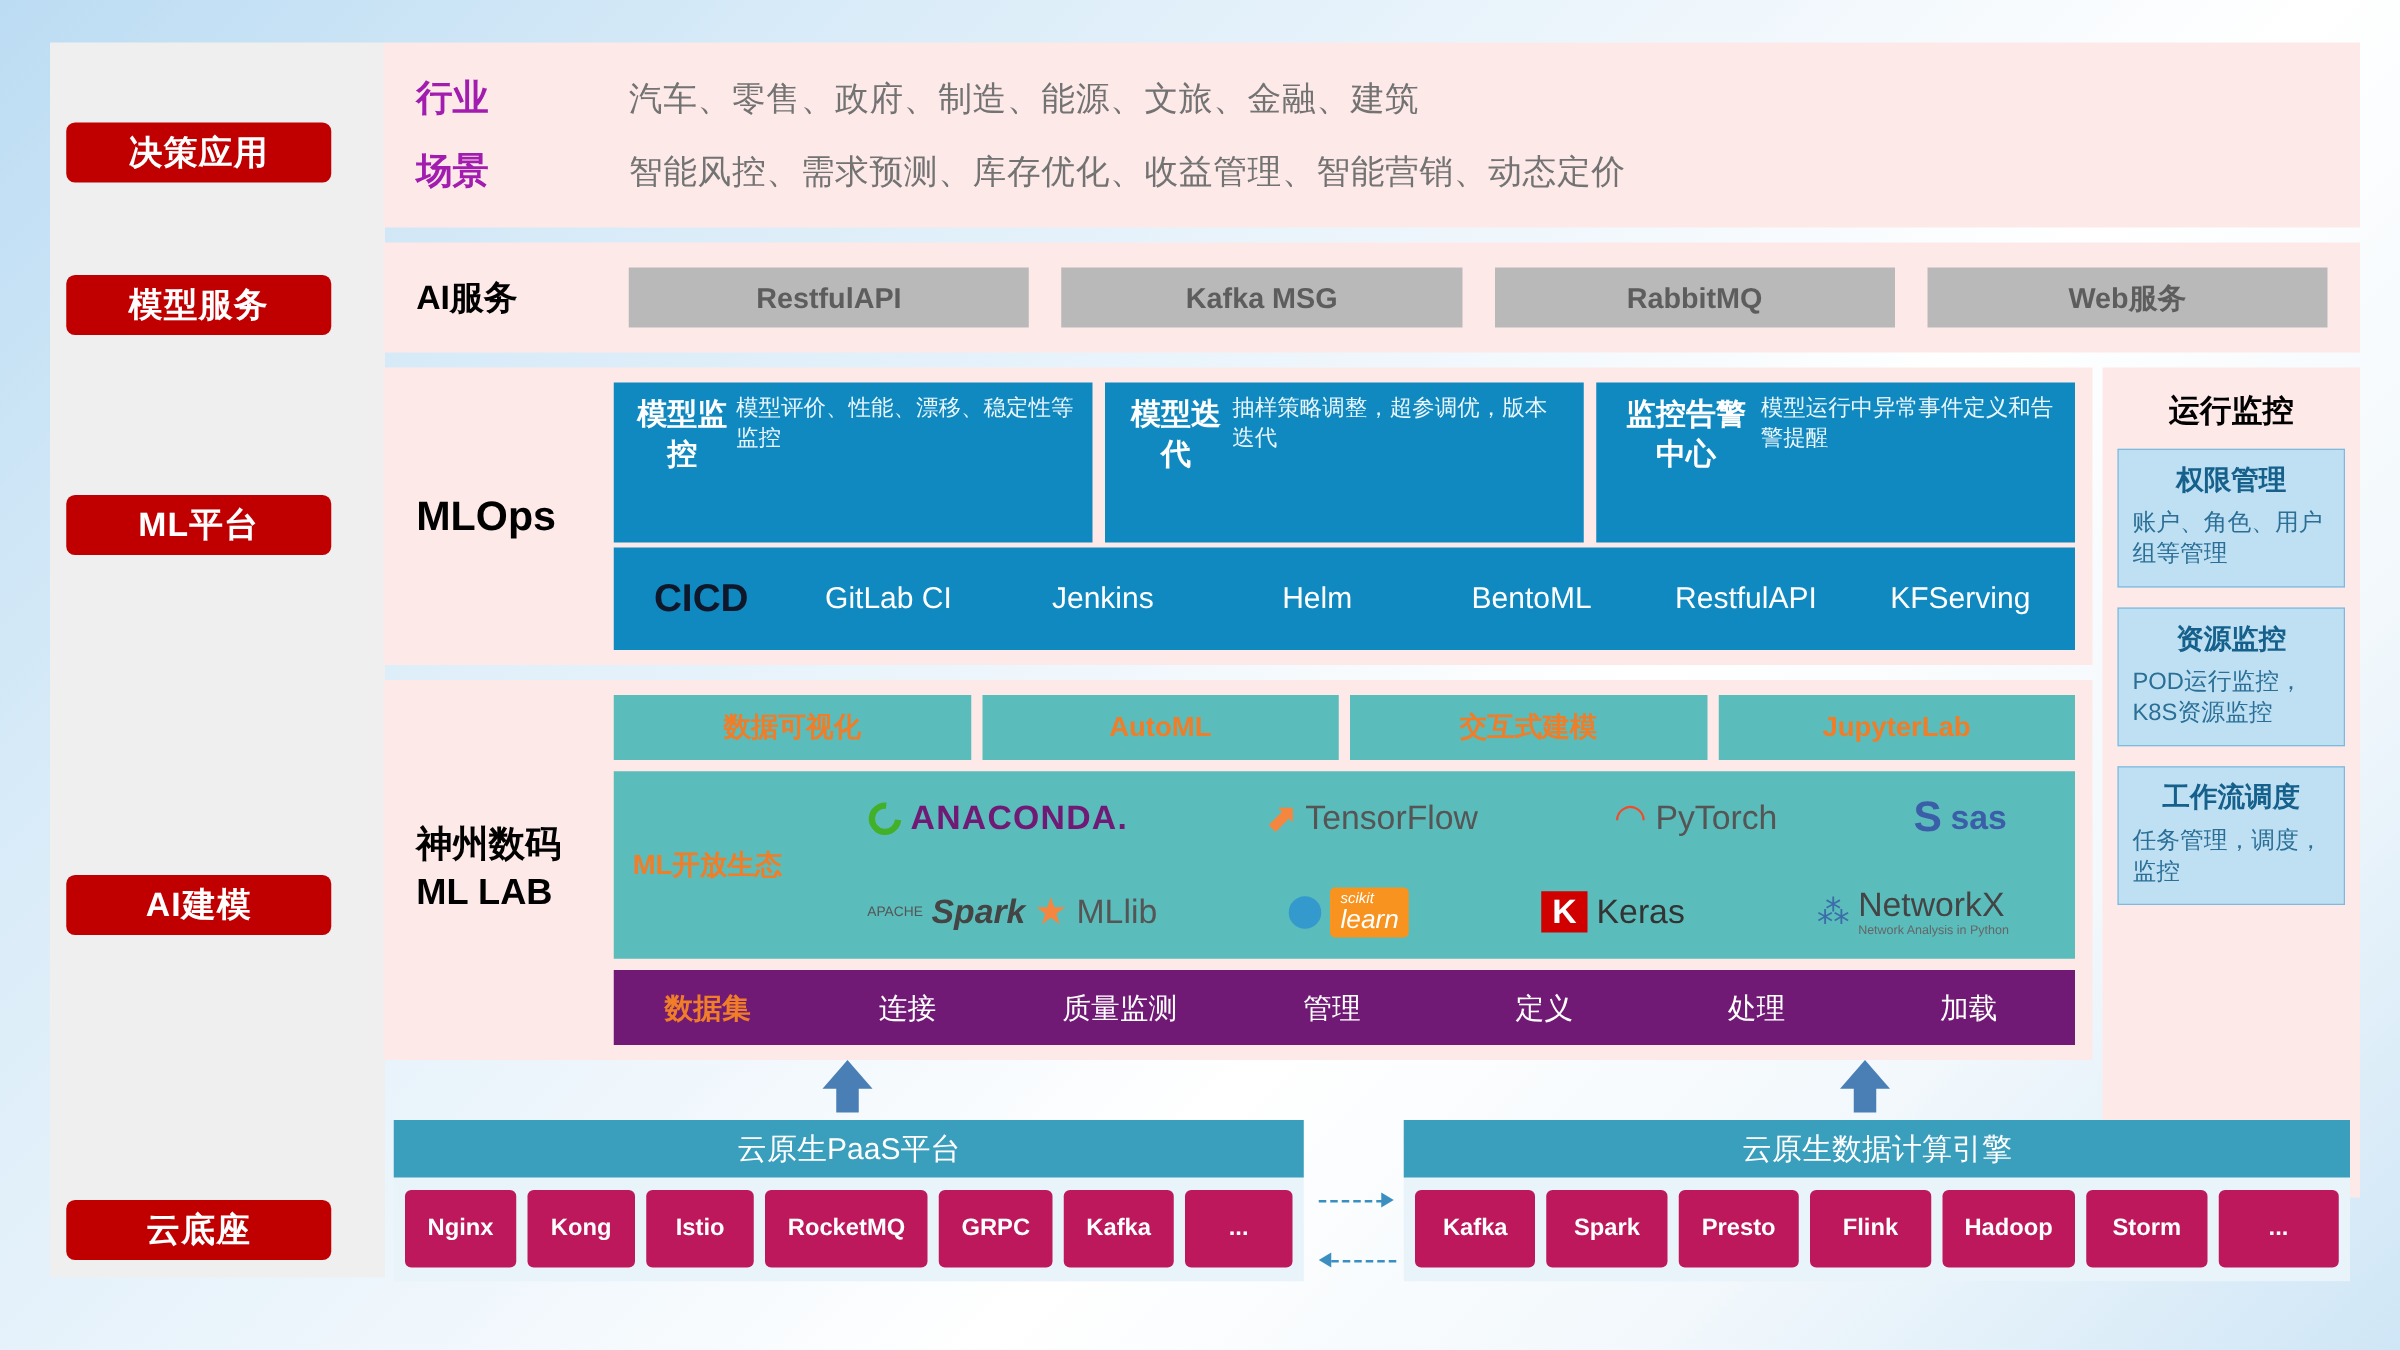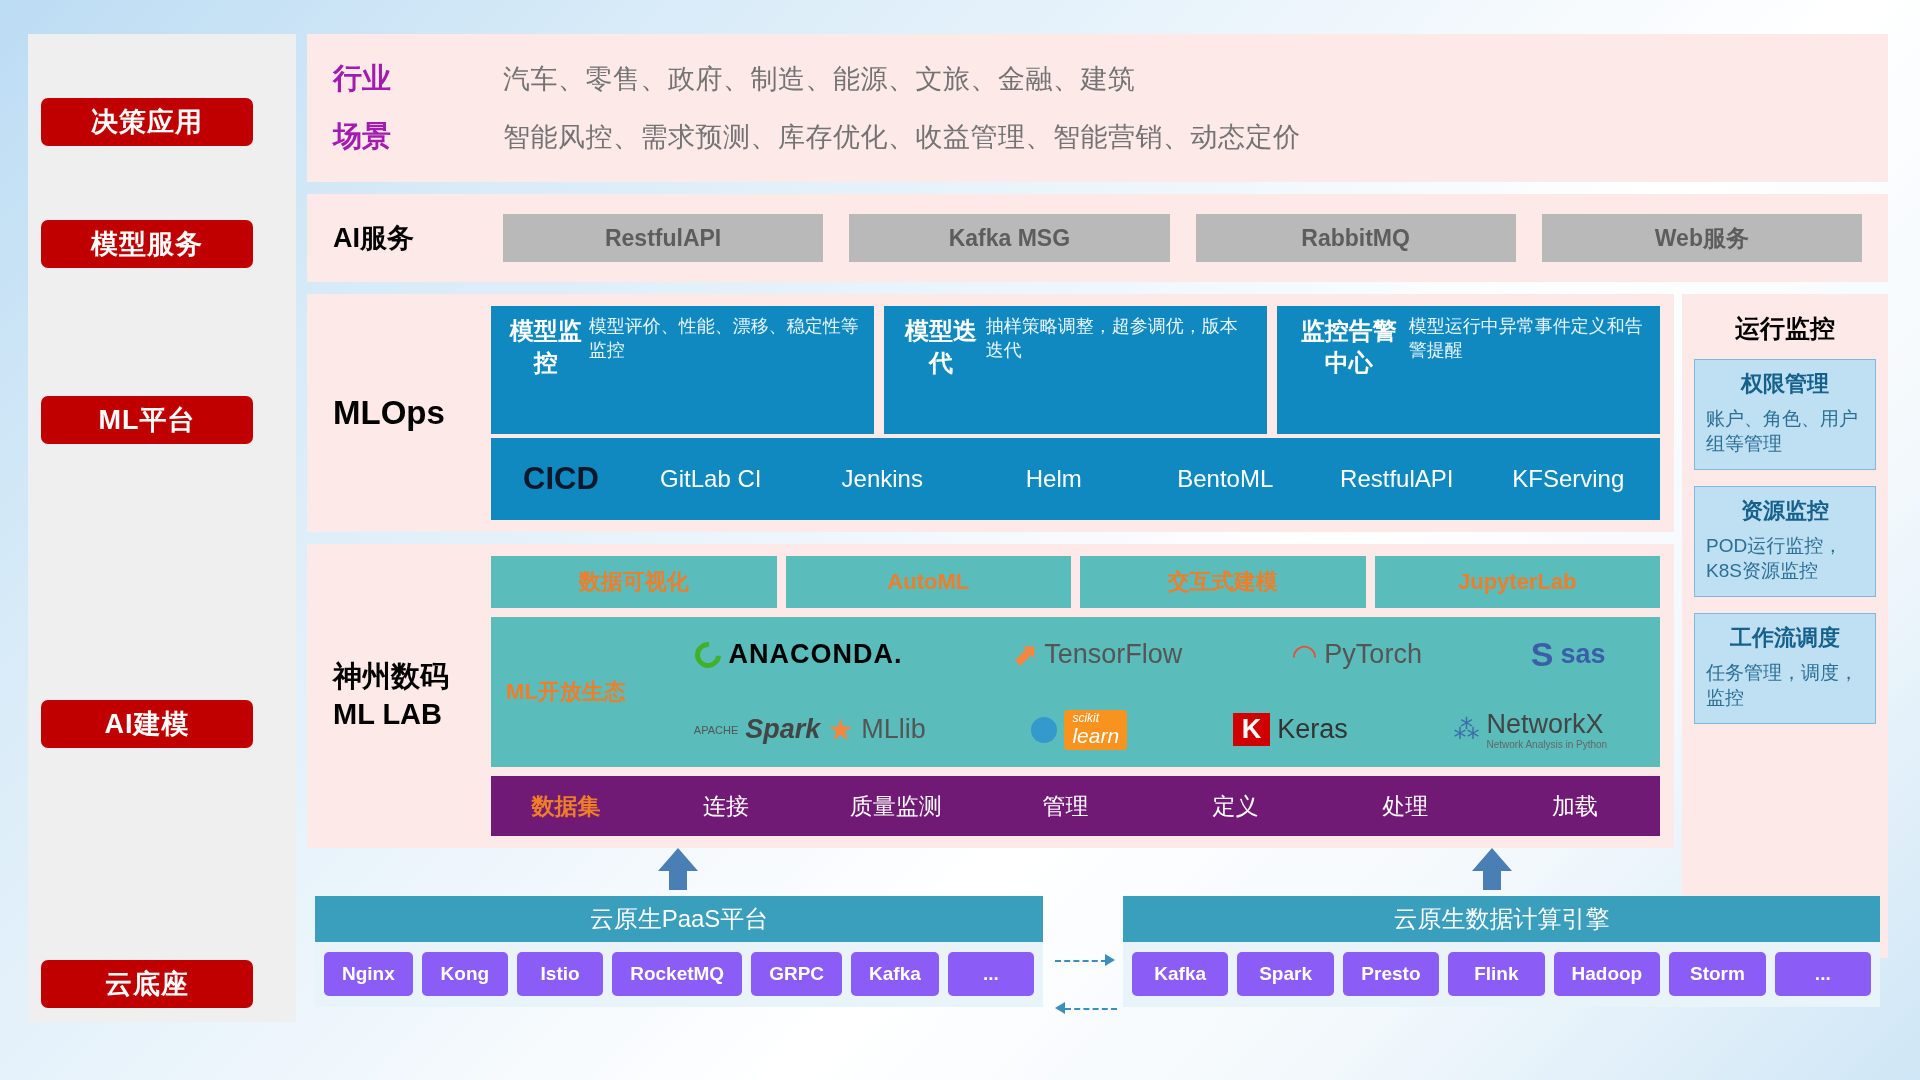--- a/index.html
+++ b/index.html
@@ -12,21 +12,21 @@
   }
   #stage {
     position: absolute;
     left: 0; top: 0;
     width: 1920px; height: 1080px;
   }
 
   
   .rail {
     position: absolute;
-    left: 28px; top: 34px;
+    left: 40px; top: 34px;
     width: 268px; height: 988px;
     background: #efefef;
     display: flex;
     flex-direction: column;
   }
   .rail-item {
     position: absolute;
     left: 13px;
     width: 212px;
     height: 48px;
@@ -227,25 +227,25 @@
   .cloud-hdr {
     background: #3a9ebd;
     color: #fff;
     height: 46px;
     display: flex; align-items: center; justify-content: center;
     font-size: 24px;
   }
   .cloud-chips { display: flex; gap: 9px; padding: 10px 9px 11px; }
   .cloud-chip {
     flex: 1;
-    background: #8b5cf6;
+    background: #be185d;
     border-radius: 5px;
     color: #fff;
     font-size: 19px; font-weight: bold;
-    height: 44px;
+    height: 62px;
     display: flex; align-items: center; justify-content: center;
     text-align: center;
     line-height: 1.1;
     padding: 0 18px;
   }
   .dash-line {
     position: absolute; height: 0;
     border-top: 2px dashed #3a8fc0;
   }
   .tri-r {
@@ -412,21 +412,21 @@
               <span>JupyterLab</span>
             </div>
           </div>
 
           <div class="eco">
             <div class="eco-label">ML开放生态</div>
             <div class="eco-logos">
               <div class="logo-line">
                 <div class="logo">
                   <span class="mark anaconda-c"></span>
-                  <span class="logo-txt" style="color:#000000;font-weight:bold;letter-spacing:1px">ANACONDA.</span>
+                  <span class="logo-txt" style="color:#701a75;font-weight:bold;letter-spacing:1px">ANACONDA.</span>
                 </div>
                 <div class="logo">
                   <span class="mark tf-mark">⬈</span>
                   <span class="logo-txt" style="color:#555">TensorFlow</span>
                 </div>
                 <div class="logo">
                   <span class="mark pt-mark">◠</span>
                   <span class="logo-txt" style="color:#555">PyTorch</span>
                 </div>
                 <div class="logo">

